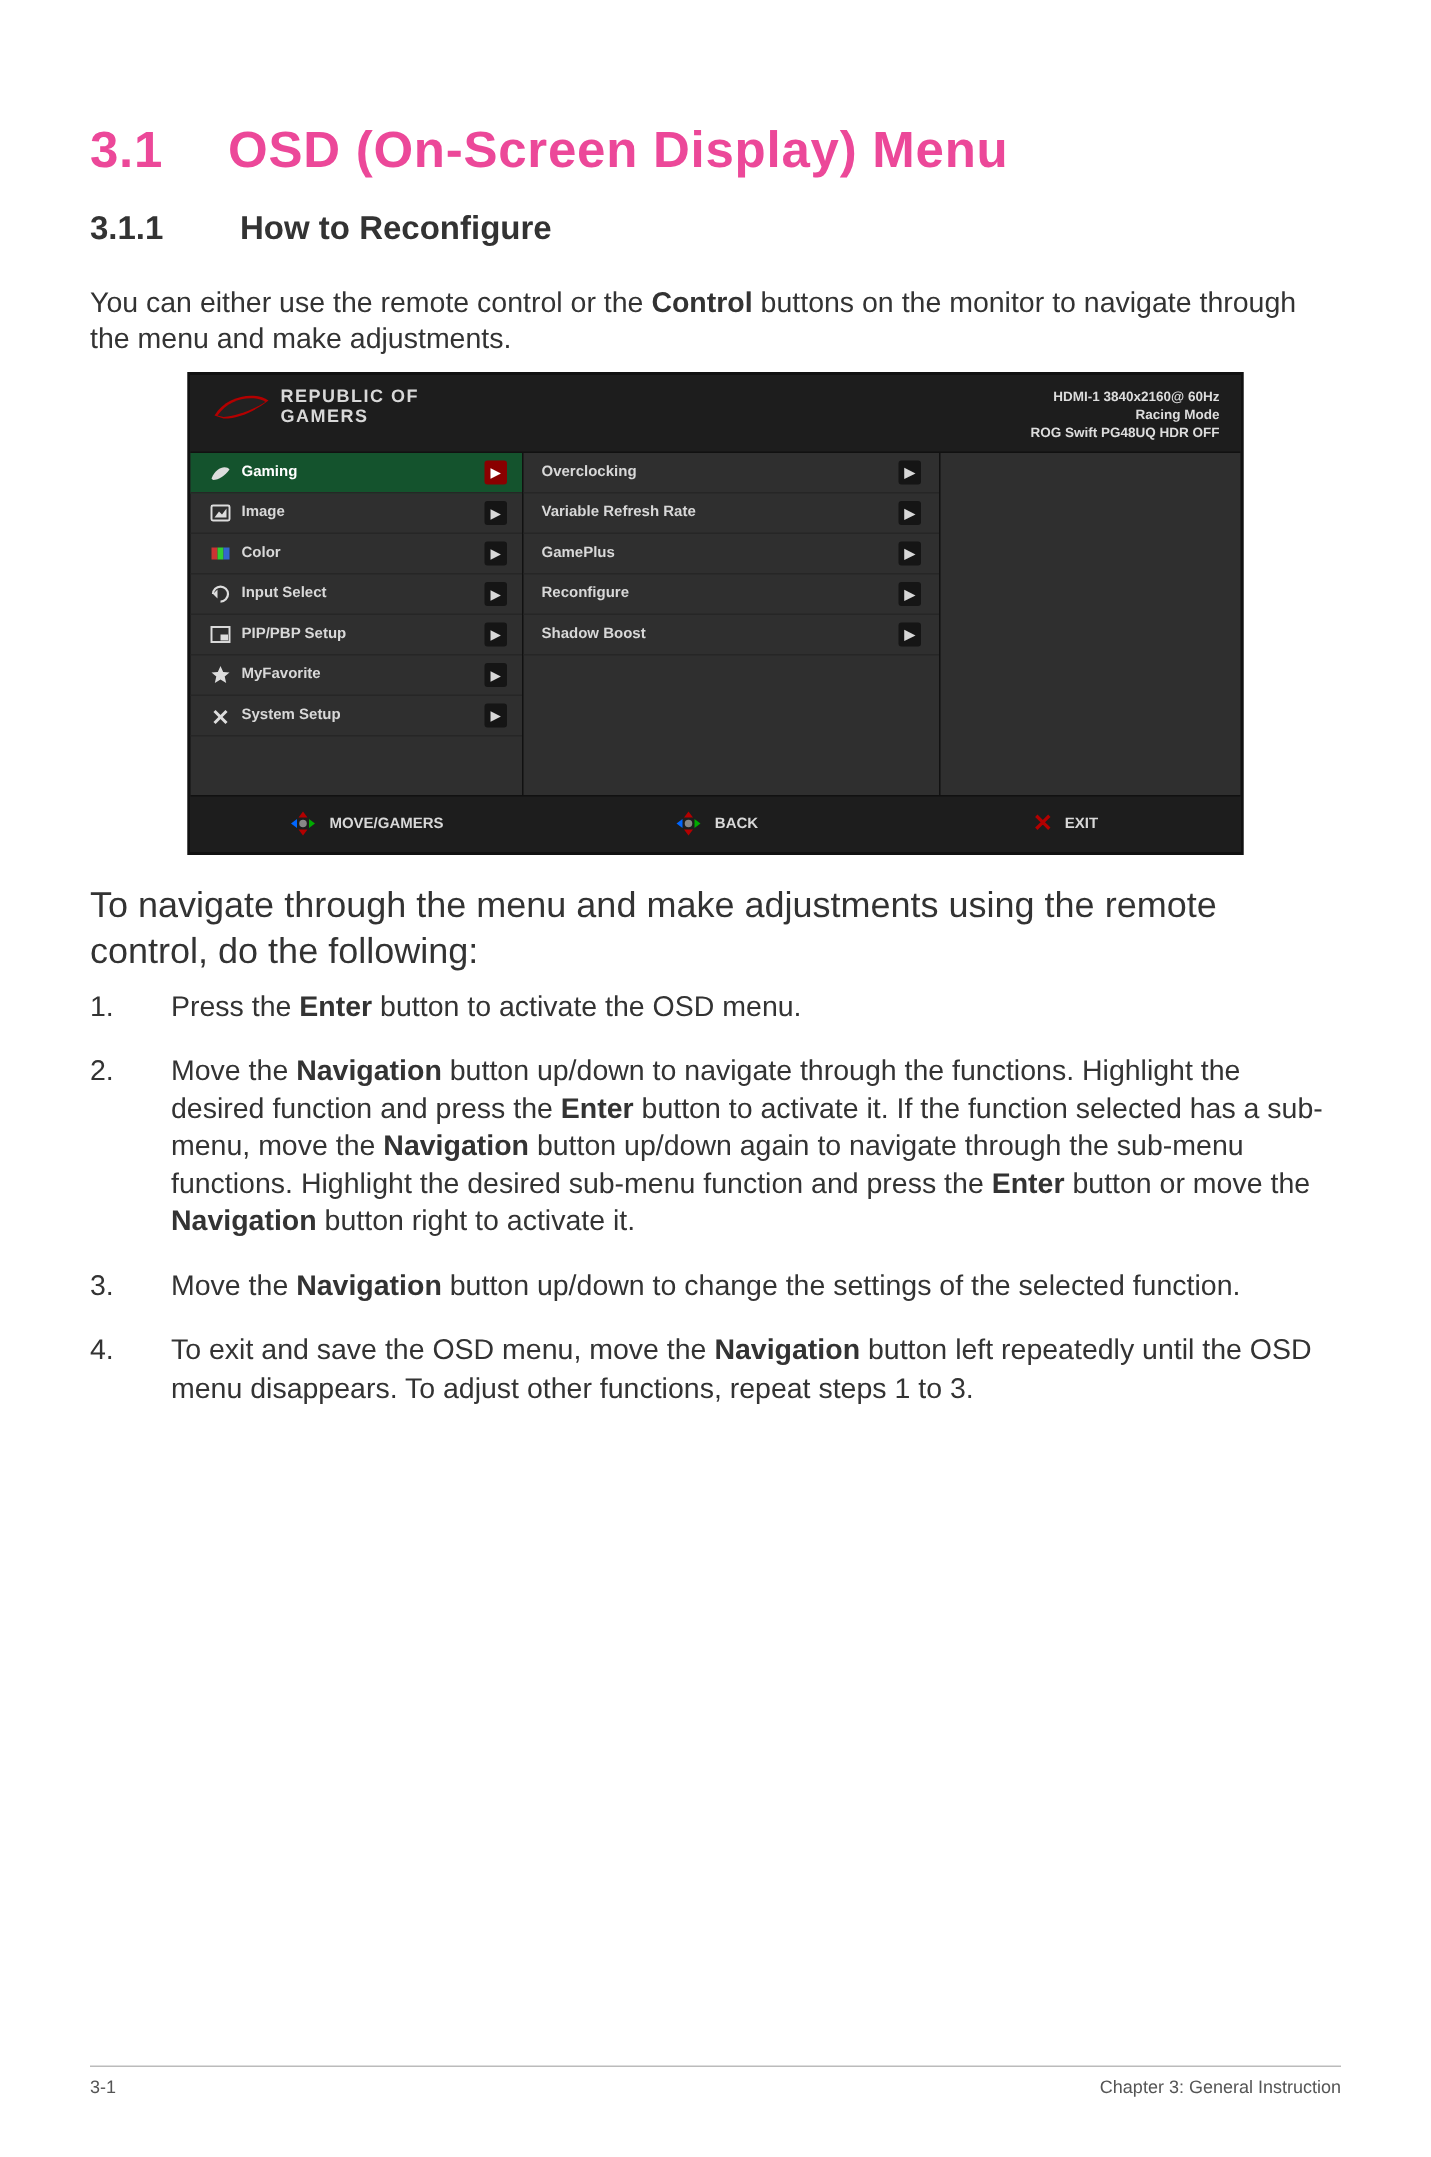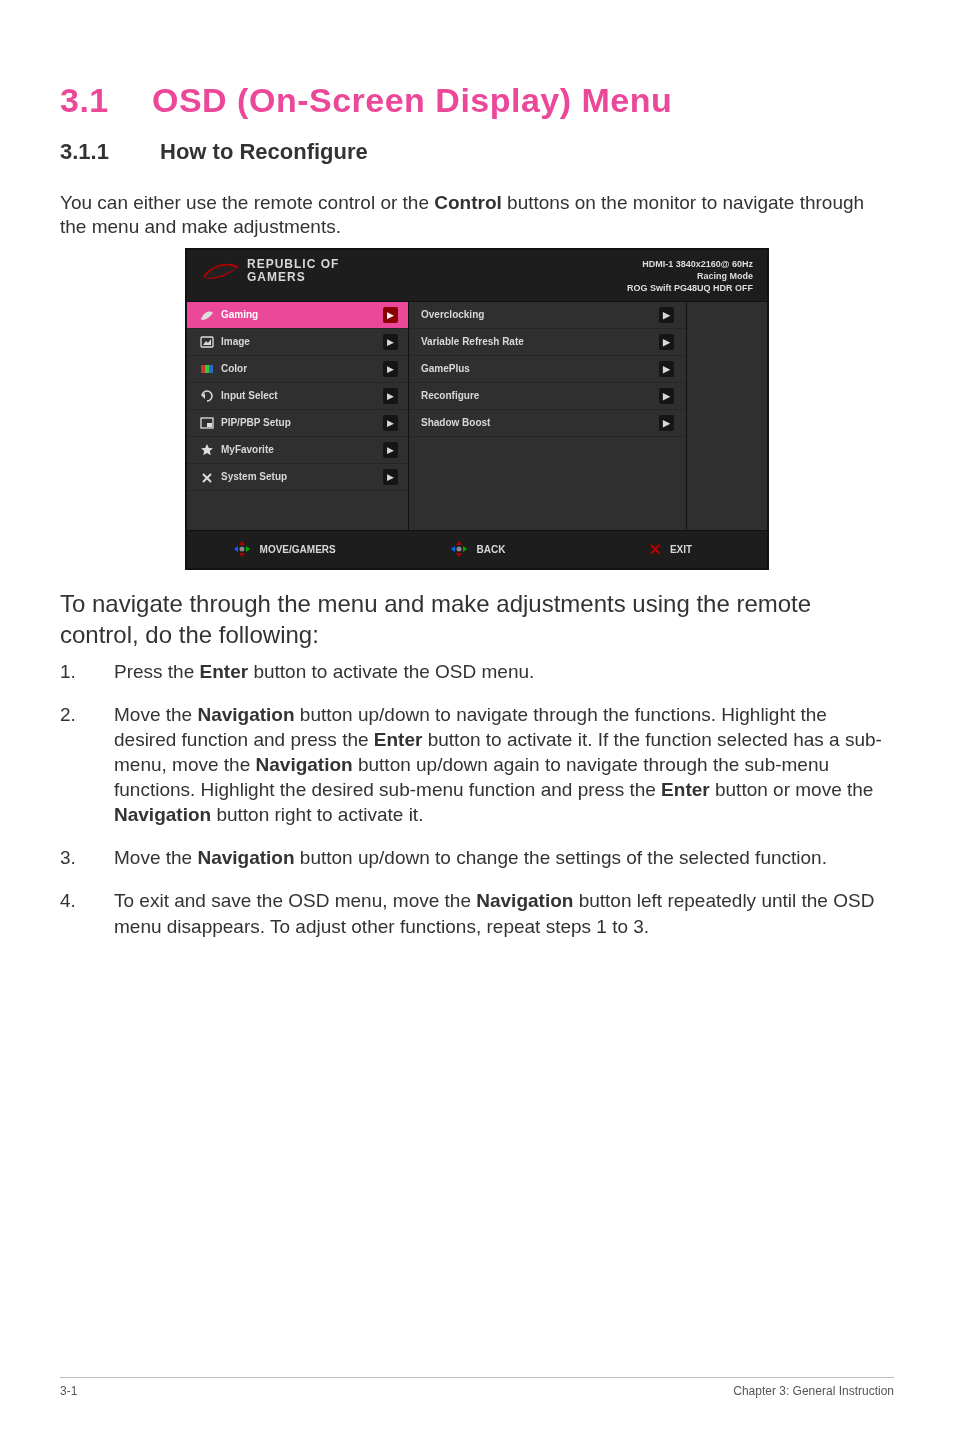--- a/index.html
+++ b/index.html
@@ -30,21 +30,21 @@
   }
   h2.subsection-title .num { display: inline-block; width: 100px; }
   p.intro {
     font-size: 19px;
     line-height: 1.3;
     color: #333;
     margin-bottom: 8px;
   }
   
   .osd {
-    width: 584px;
+    width: 704px;
     margin: 6px auto 18px auto;
     background: #2f2f2f;
     border: 2px solid #111;
     font-family: Arial, sans-serif;
     color: #d8d8d8;
     font-size: 11px;
   }
   .osd-header {
     display: flex;
     justify-content: space-between;
@@ -62,21 +62,21 @@
   .osd-col.left { width: 222px; }
   .osd-col.mid { width: 278px; }
   .osd-col.right { flex: 1; border-right: none; }
   .osd-item {
     display: flex; align-items: center;
     height: 27px;
     padding: 0 10px;
     border-bottom: 1px solid #262626;
     position: relative;
   }
-  .osd-item.selected { background: #ec4899; color: #fff; }
+  .osd-item.selected { background: #14532d; color: #fff; }
   .osd-item .mi-icon { width: 20px; display: inline-flex; justify-content: center; }
   .osd-item .mi-label { flex: 1; font-weight: bold; font-size: 10px; padding-left: 4px; }
   .osd-item .mi-arrow { font-size: 9px; background:#151515; padding:3px 4px; border-radius:2px;}
   .osd-item.selected .mi-arrow { background:#8a0000; }
   .osd-sub {
     display: flex; align-items: center;
     height: 27px; padding: 0 12px;
     border-bottom: 1px solid #262626;
     font-weight: bold; font-size: 10px;
     justify-content: space-between;

